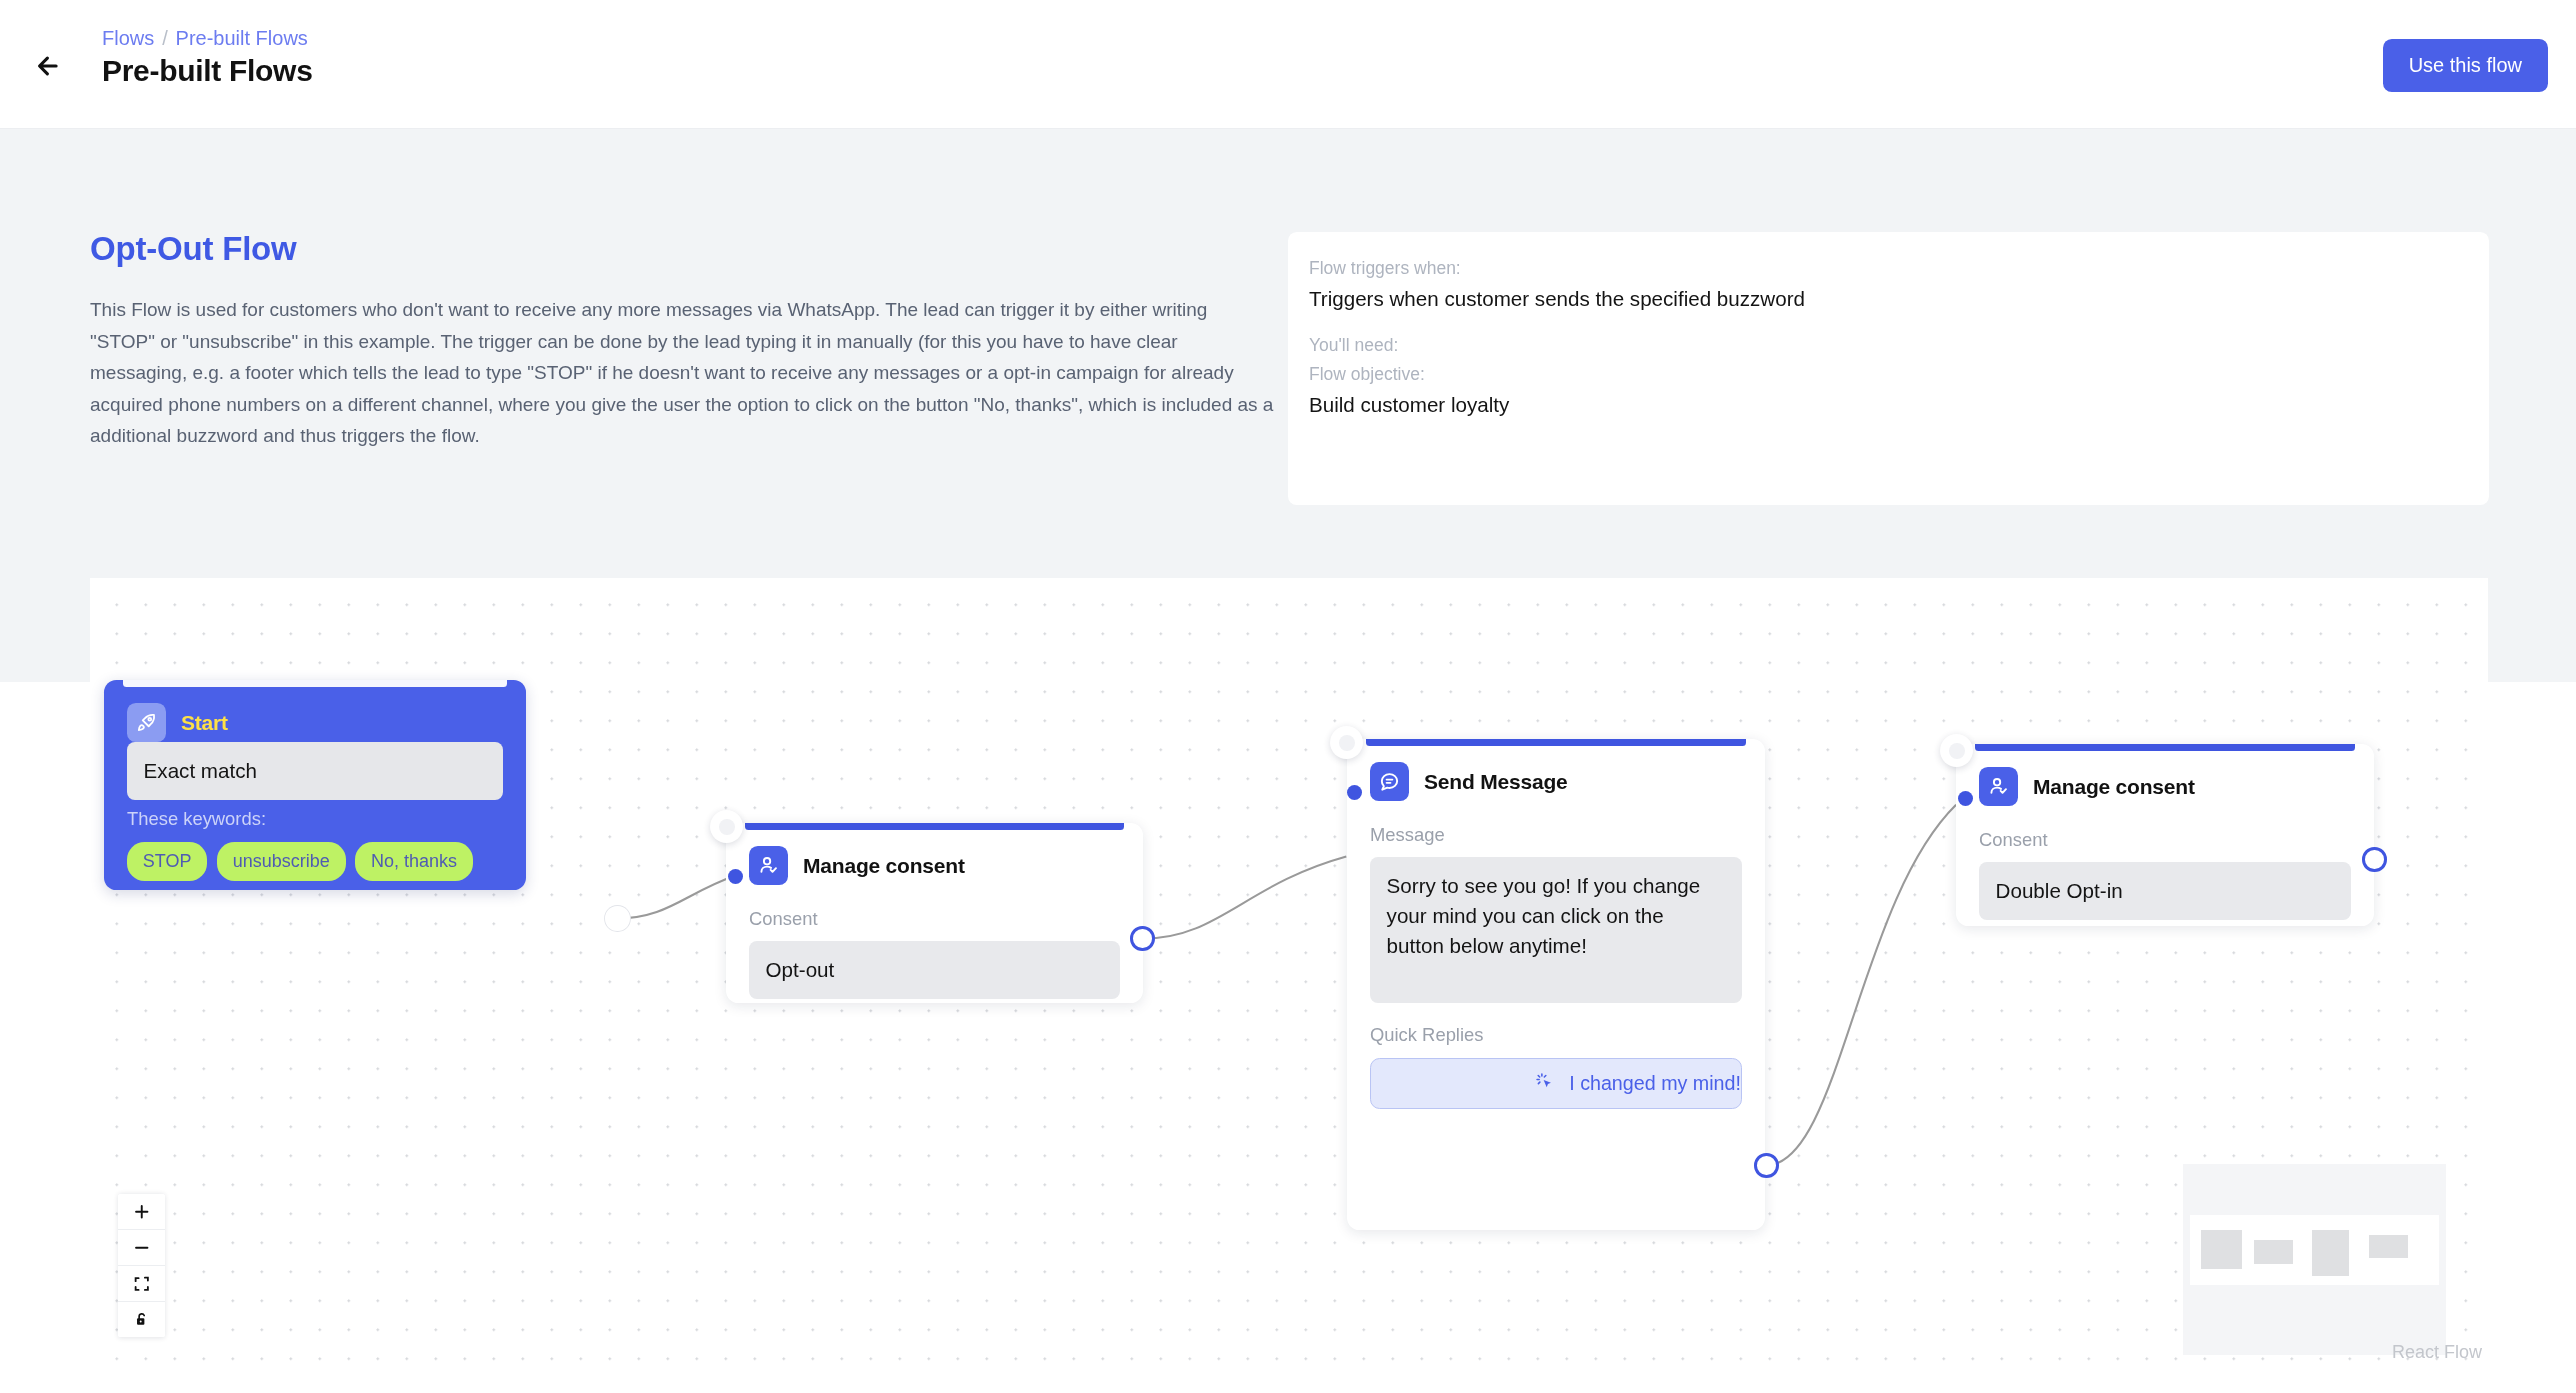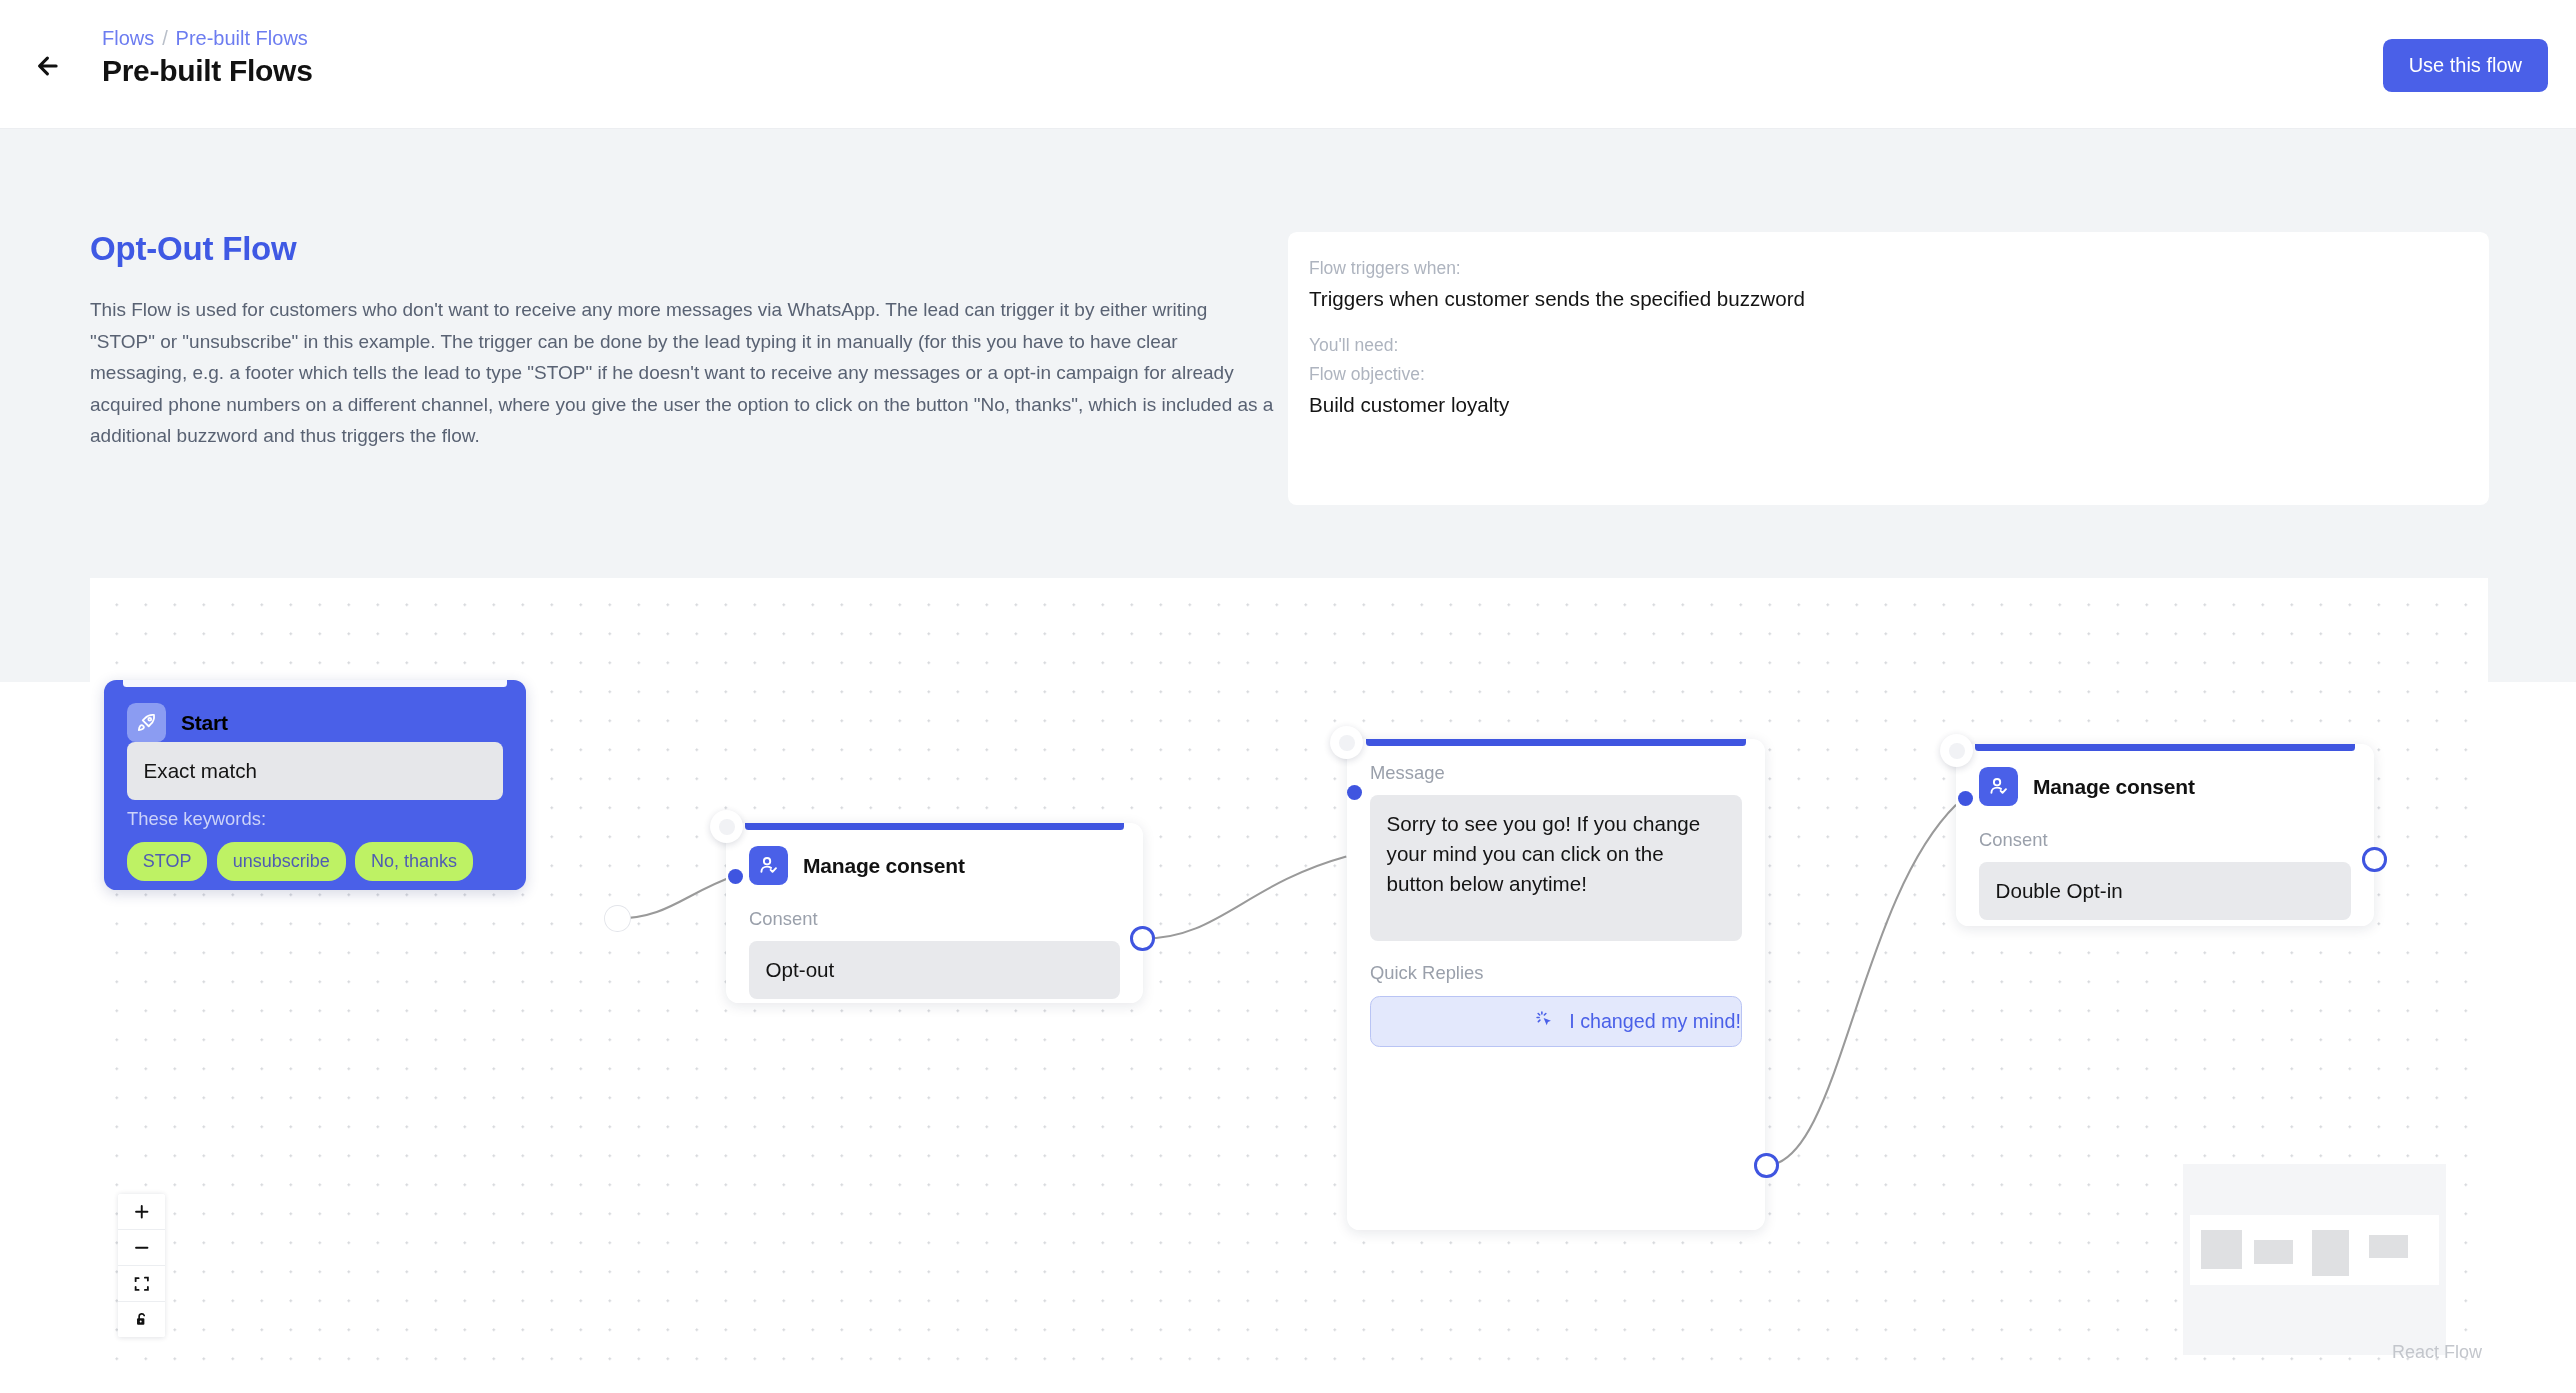--- a/index.html
+++ b/index.html
@@ -197,21 +197,21 @@
   }
   .node-start .node-icon {
     background: #8b9cf2;
   }
   .node-title {
     font-size: 21px;
     font-weight: 700;
     color: #121212;
     letter-spacing: -0.2px;
   }
-  .node-start .node-title { color: #000000; }
+  .node-start .node-title { color: #fde047; }
 
   .field-label {
     font-size: 18.4px;
     color: #9aa0ab;
     padding: 23px 0 10.5px 23px;
   }
   .node-start .field-label { color: #ccd3f9; }
   .field-box {
     margin: 0 23px;
     background: #e8e9ec;
@@ -428,20 +428,29 @@
     </div>
     <div class="field-label">Consent</div>
     <div class="field-box">Opt-out</div>
   </div>
   <div class="add-ring" style="left:620px; top:232px;"></div>
   <div class="handle-target" style="left:638px; top:291px;"></div>
   <div class="handle-source" style="left:1040px; top:348px;"></div>
 
   <div class="node node-white" style="left:1257px; top:161px; width:418px; height:491px;">
     <div class="node-topbar"></div>
+    <div class="node-head">
+      <span class="node-icon">
+        <svg width="23" height="23" viewBox="0 0 24 24" fill="none" stroke="#ffffff" stroke-width="2" stroke-linecap="round" stroke-linejoin="round">
+          <path d="M20 11.5c0 4-3.6 7.2-8 7.2a9.4 9.4 0 0 1-2.3-.3L4.5 20.5l1.6-3.7A6.9 6.9 0 0 1 4 11.5c0-4 3.6-7.2 8-7.2s8 3.2 8 7.2z"></path>
+          <path d="M9 10h6M9 13.4h4"></path>
+        </svg>
+      </span>
+      <span class="node-title">Send Message</span>
+    </div>
     <div class="field-label">Message</div>
     <div class="field-box" style="min-height:118px;">Sorry to see you go! If you change your mind you can click on the button below anytime!</div>
     <div class="field-label" style="padding-top:21px;padding-bottom:12.3px;">Quick Replies</div>
     <div class="qr-chip">
       <span>
         <svg width="21" height="21" viewBox="0 0 24 24" fill="none" stroke="#4a60e8" stroke-width="1.8" stroke-linecap="round">
           <path d="M11 11.5l8.4 3.2-3.5 1.3-1.4 3.6L11 11.5z" fill="#4a60e8" stroke="none"></path>
           <path d="M9 4.5v2.4M4.8 6.3l1.7 1.7M3.5 10.8h2.4M5 15.6l1.7-1.7M13.5 6.3l-1.7 1.7"></path>
         </svg>
       </span>

